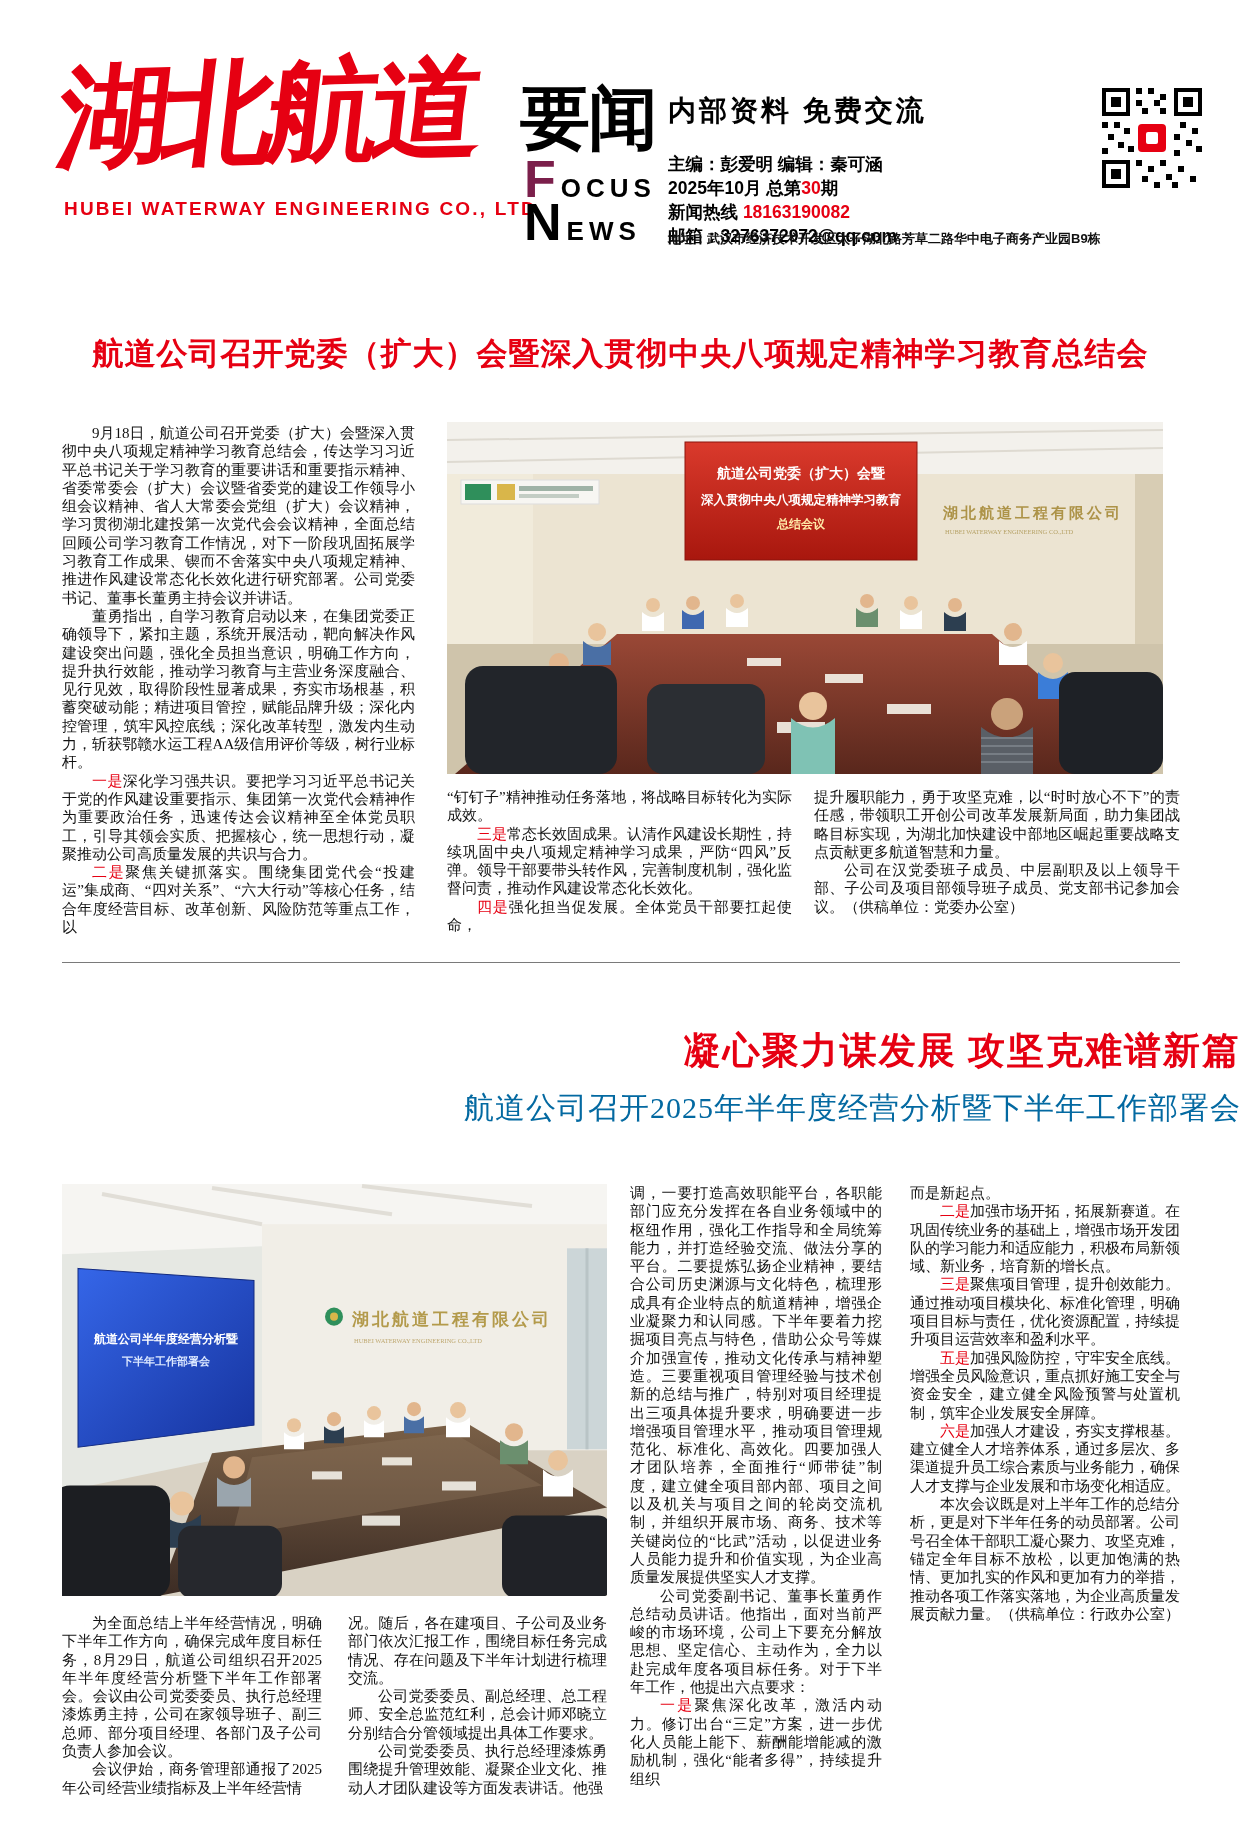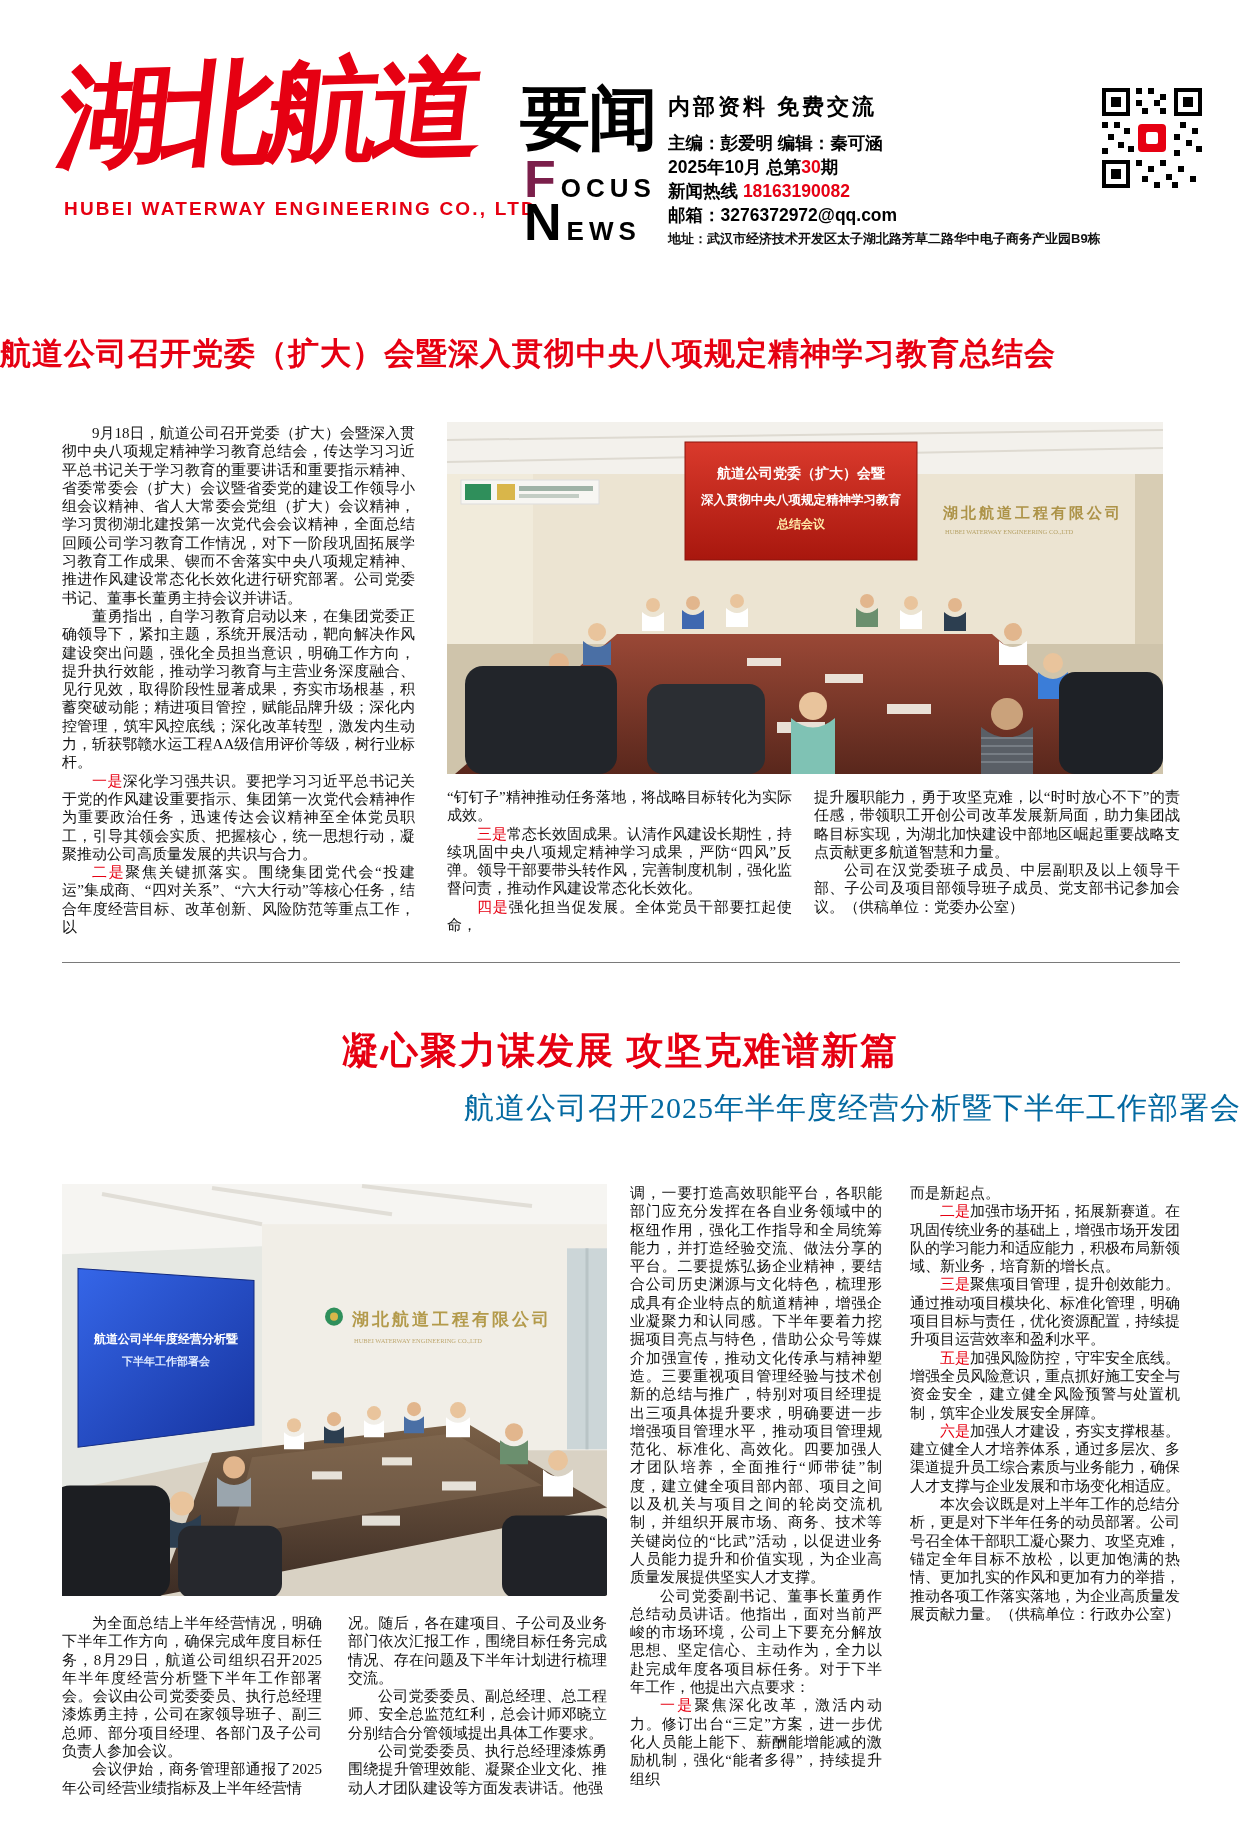--- a/index.html
+++ b/index.html
@@ -17,31 +17,31 @@
   .sec-cn{position:absolute;left:520px;top:72px;font-size:70px;font-weight:900;letter-spacing:-2px;
           color:#000;font-family:"DejaVu Serif",serif}
   .focus{position:absolute;left:524px;top:158px;font-family:"Liberation Sans","DejaVu Sans",sans-serif;
          font-weight:900;color:#000}
   .focus-line{line-height:0.82;letter-spacing:5px;white-space:nowrap}
   .focus .big{font-size:52px}
   .focus .maroon{color:var(--maroon)}
   .focus .rest{font-size:26px}
   .info{position:absolute;left:668px;top:92px;width:430px;color:#000;
         font-family:"Liberation Sans","DejaVu Sans",sans-serif;font-weight:bold}
-  .notice{font-size:22px;letter-spacing:3px;margin-bottom:9px;white-space:nowrap}
+  .notice{font-size:28px;letter-spacing:3px;margin-bottom:22px;white-space:nowrap}
   .iline{font-size:17.5px;line-height:24px;white-space:nowrap}
   .red{color:var(--red)}
   .addr{position:absolute;left:668px;top:230px;width:565px;font-family:"Liberation Sans","DejaVu Sans",sans-serif;
         font-weight:bold;font-size:13px;white-space:nowrap}
   .qr{position:absolute;left:1102px;top:88px;width:100px;height:100px}
 
   
-  .a1-title{position:absolute;left:0;top:333px;width:100%;
+  .a1-title{position:absolute;left:0;top:333px;width:100%;text-align:center;
             font-size:31px;font-weight:bold;color:var(--red);letter-spacing:1px}
-  .a2-head{position:absolute;left:0;top:1026px;width:100%;text-align:center;
+  .a2-head{position:absolute;left:0;top:1026px;width:100%;text-align:right;
            font-size:37px;font-weight:bold;color:var(--red);letter-spacing:2px}
   .a2-sub{position:absolute;left:0;top:1088px;width:100%;text-align:right;
           font-size:30px;font-weight:normal;color:#0369a1;letter-spacing:1px}
   .rule{position:absolute;left:62px;top:962px;width:1118px;height:0;border-top:1px solid #7a7a7a}
 
   
   .a1-body{position:absolute;left:62px;top:422px;width:1118px;height:516px}
   .a2-body{position:absolute;left:62px;top:1178px;width:1118px;height:645px}
   .col{position:absolute;overflow:hidden}
   .c-a1-1{left:0;top:2px;width:353px;height:514px}

